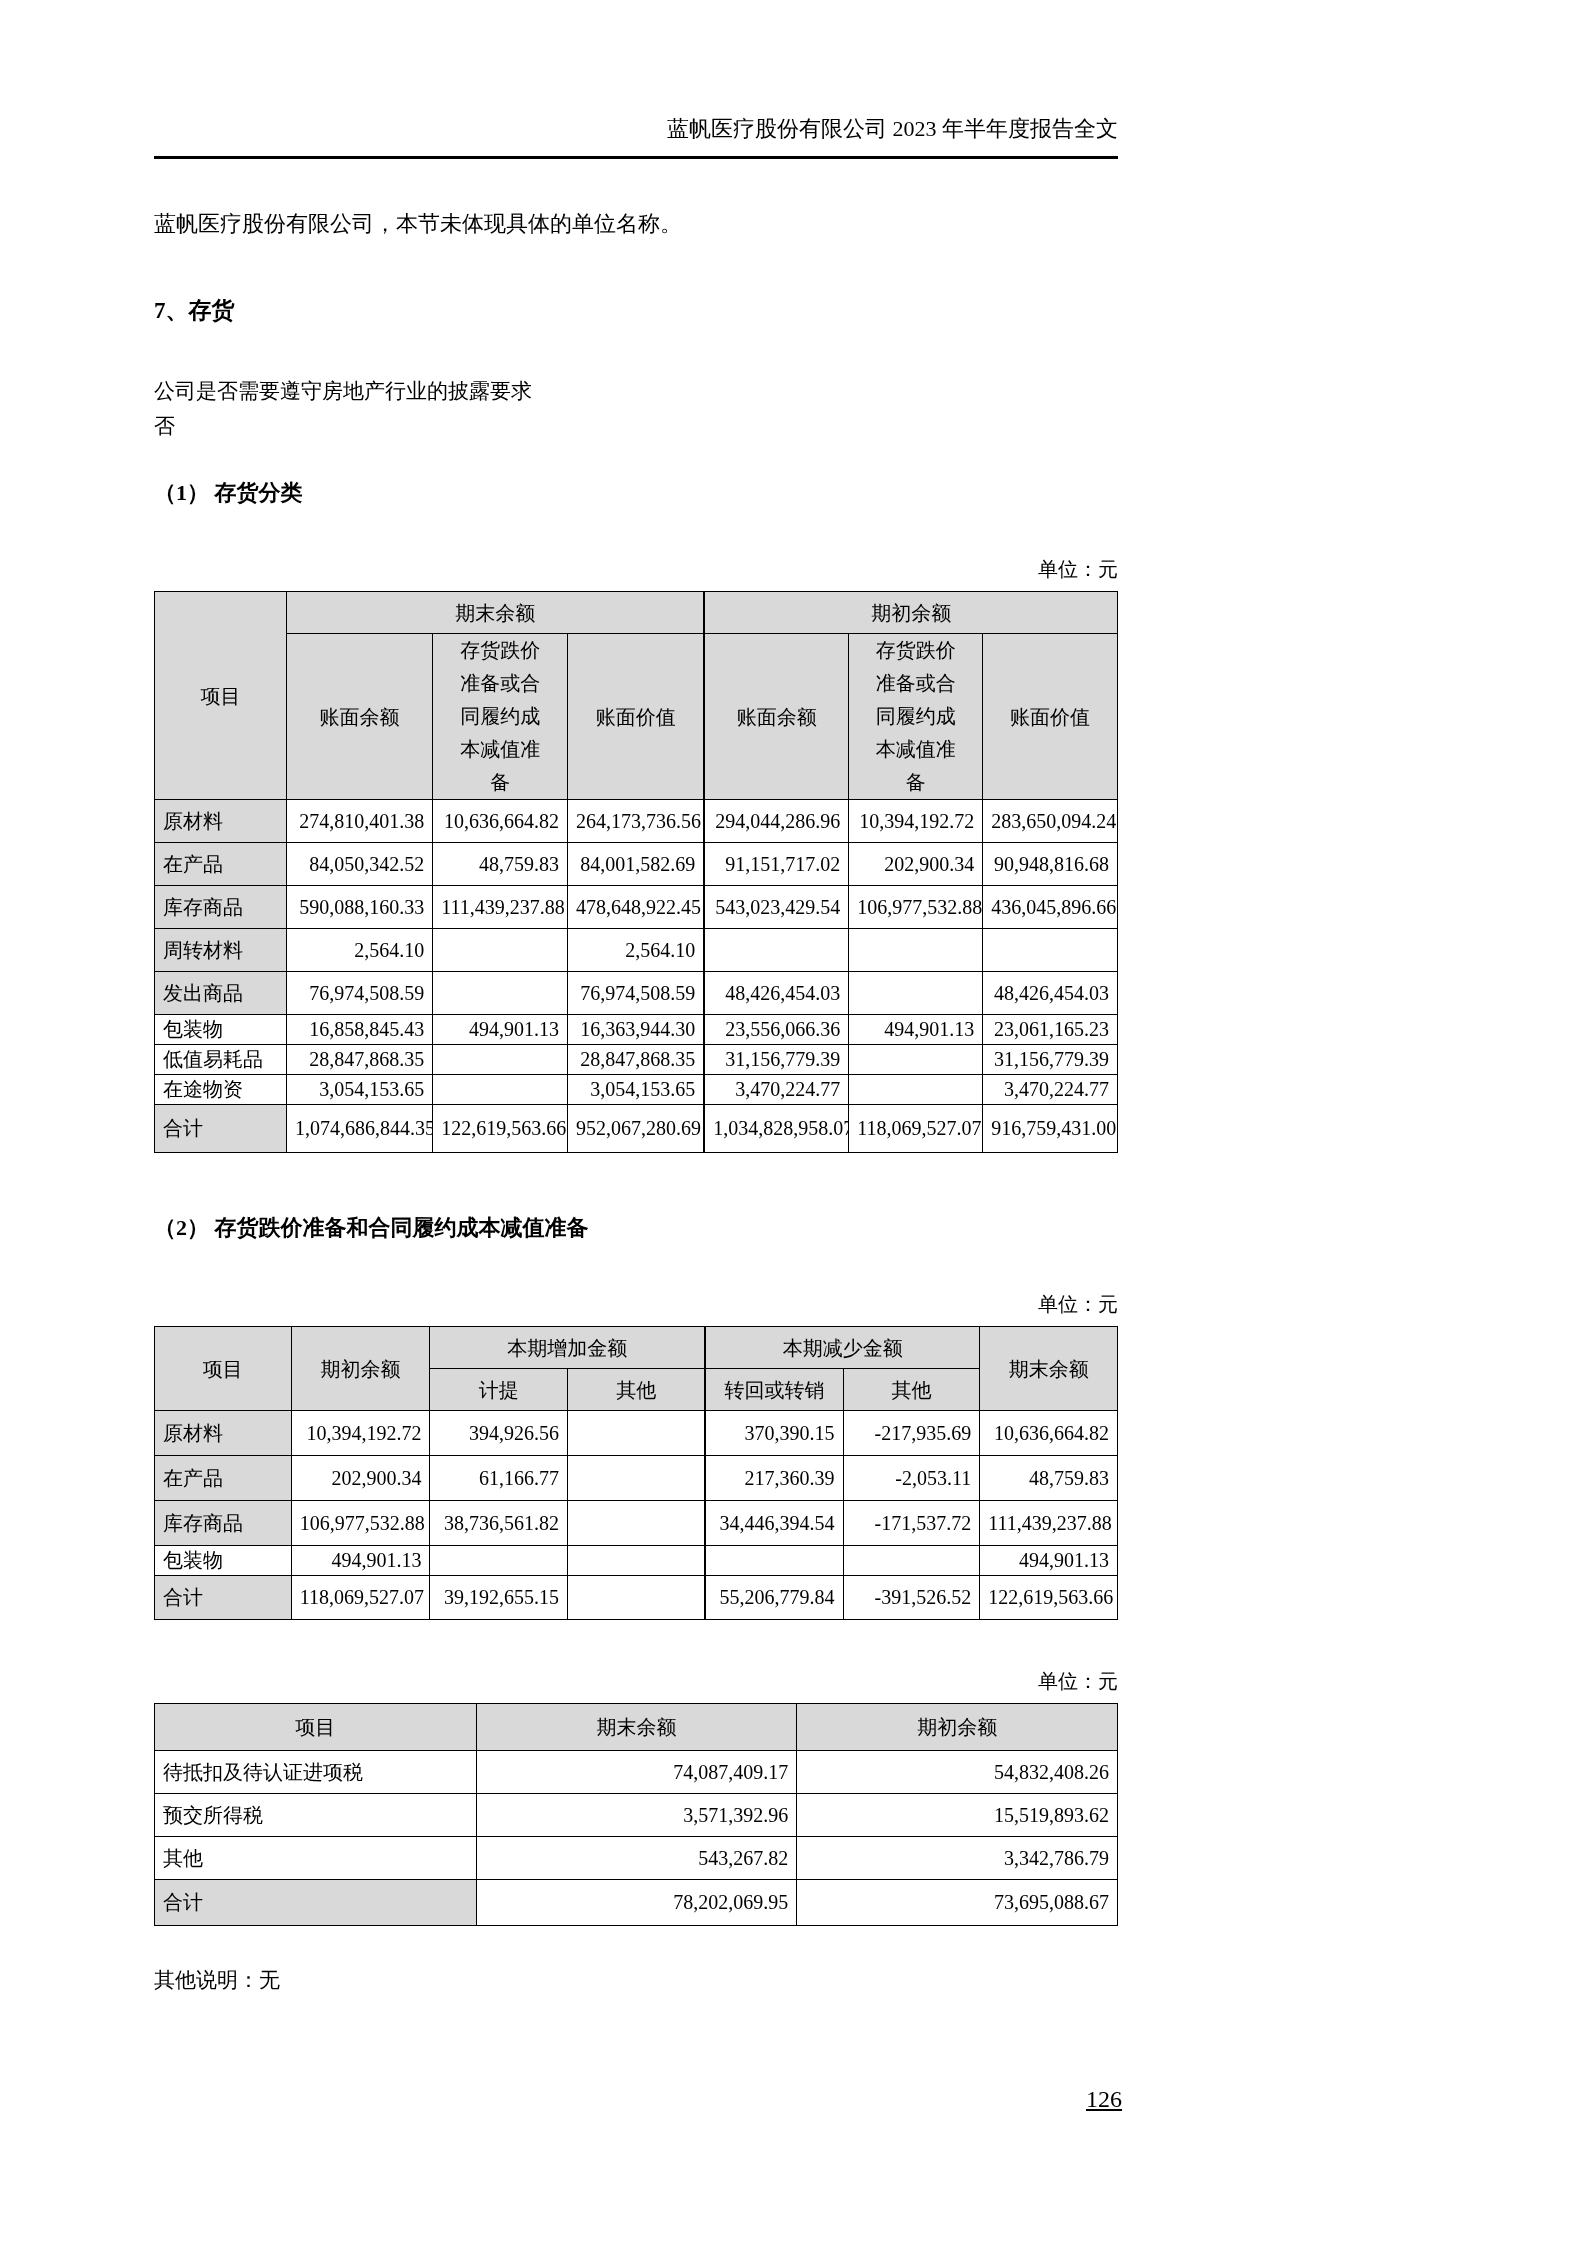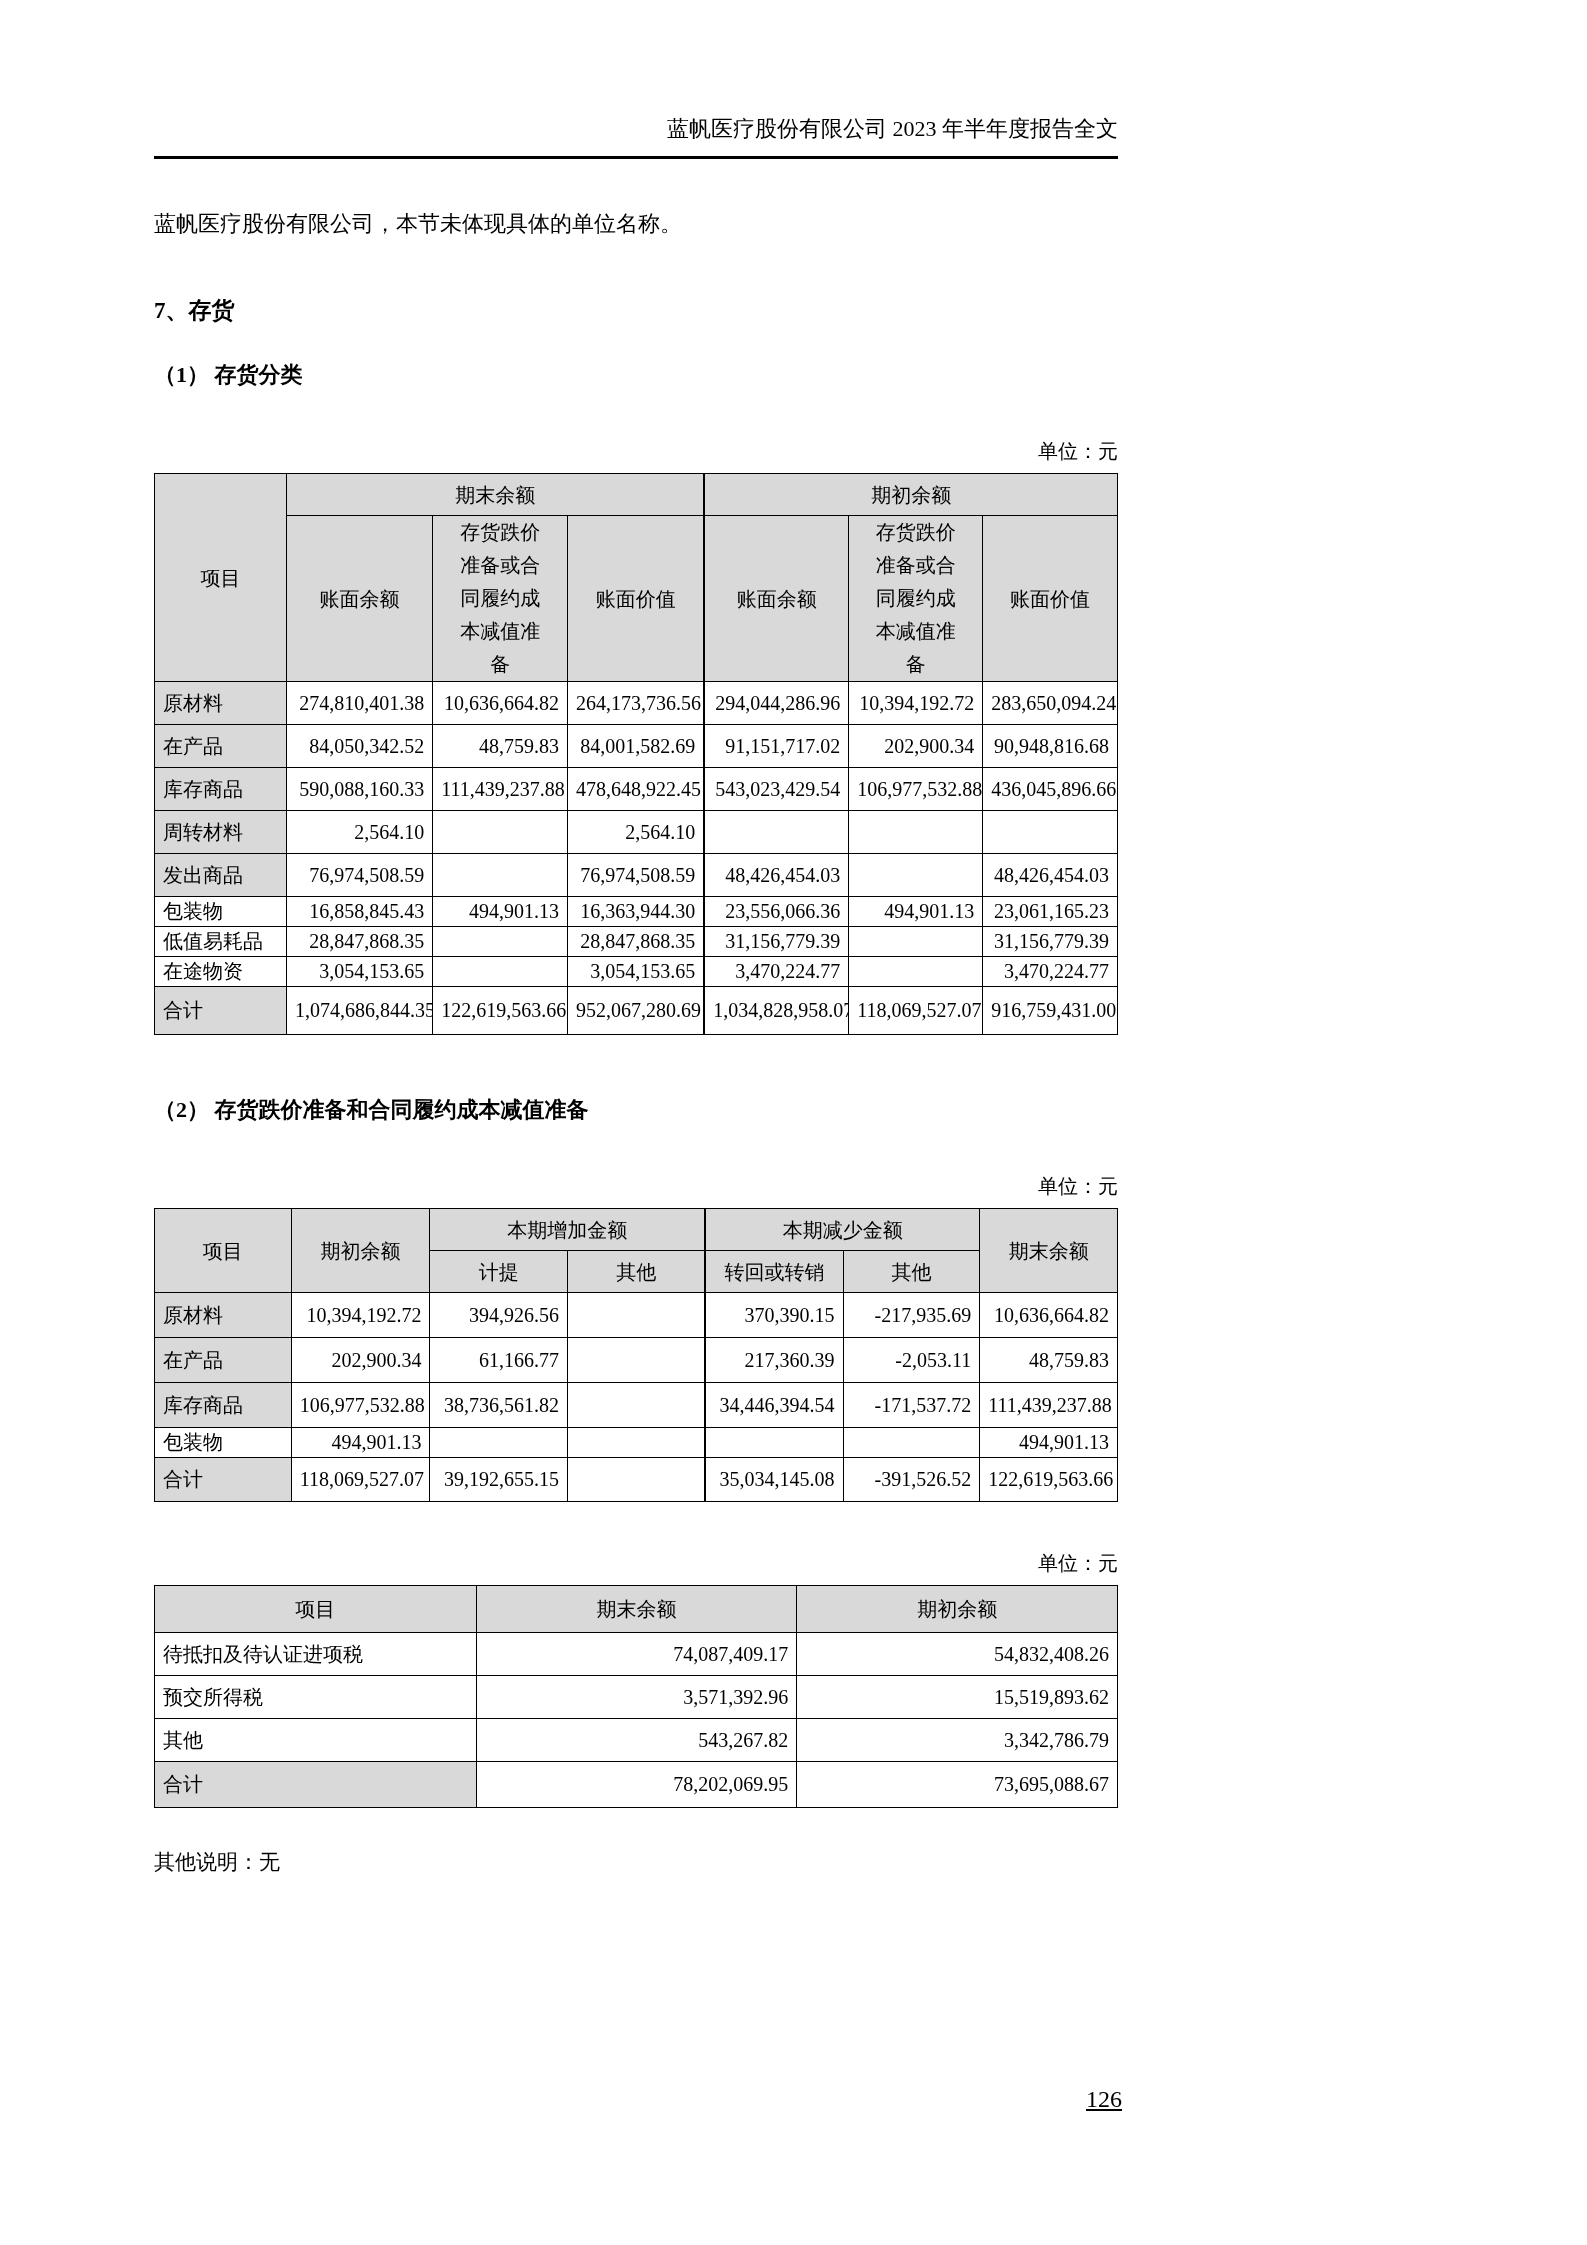--- a/index.html
+++ b/index.html
@@ -87,20 +87,24 @@
   <div class="content">
 
     <div class="page-header">
       <span>蓝帆医疗股份有限公司 2023 年半年度报告全文</span>
     </div>
 
     <div class="intro">蓝帆医疗股份有限公司，本节未体现具体的单位名称。</div>
 
     <div class="h-main">7、存货</div>
 
+    <div class="question-block">
+      <div>公司是否需要遵守房地产行业的披露要求</div>
+      <div>否</div>
+    </div>
 
     <div class="h-sub">（1） 存货分类</div>
 
     <div class="unit-line">单位：元</div>
 
     <table>
       <colgroup>
         <col style="width:13.7%">
           <col style="width:15.2%">
           <col style="width:14.0%">
@@ -273,21 +277,21 @@
           <td class="num"></td>
           <td class="num gdiv"></td>
           <td class="num"></td>
           <td class="num">494,901.13</td>
         </tr>
         <tr class="t2-total">
           <td class="lbl shade">合计</td>
           <td class="num">118,069,527.07</td>
           <td class="num">39,192,655.15</td>
           <td class="num"></td>
-          <td class="num gdiv">35,034,145.08</td>
+          <td class="num gdiv">55,206,779.84</td>
           <td class="num">-391,526.52</td>
           <td class="num">122,619,563.66</td>
         </tr>
       </tbody>
     </table>
 
 
     <div class="unit-line">单位：元</div>
 
     <table>

